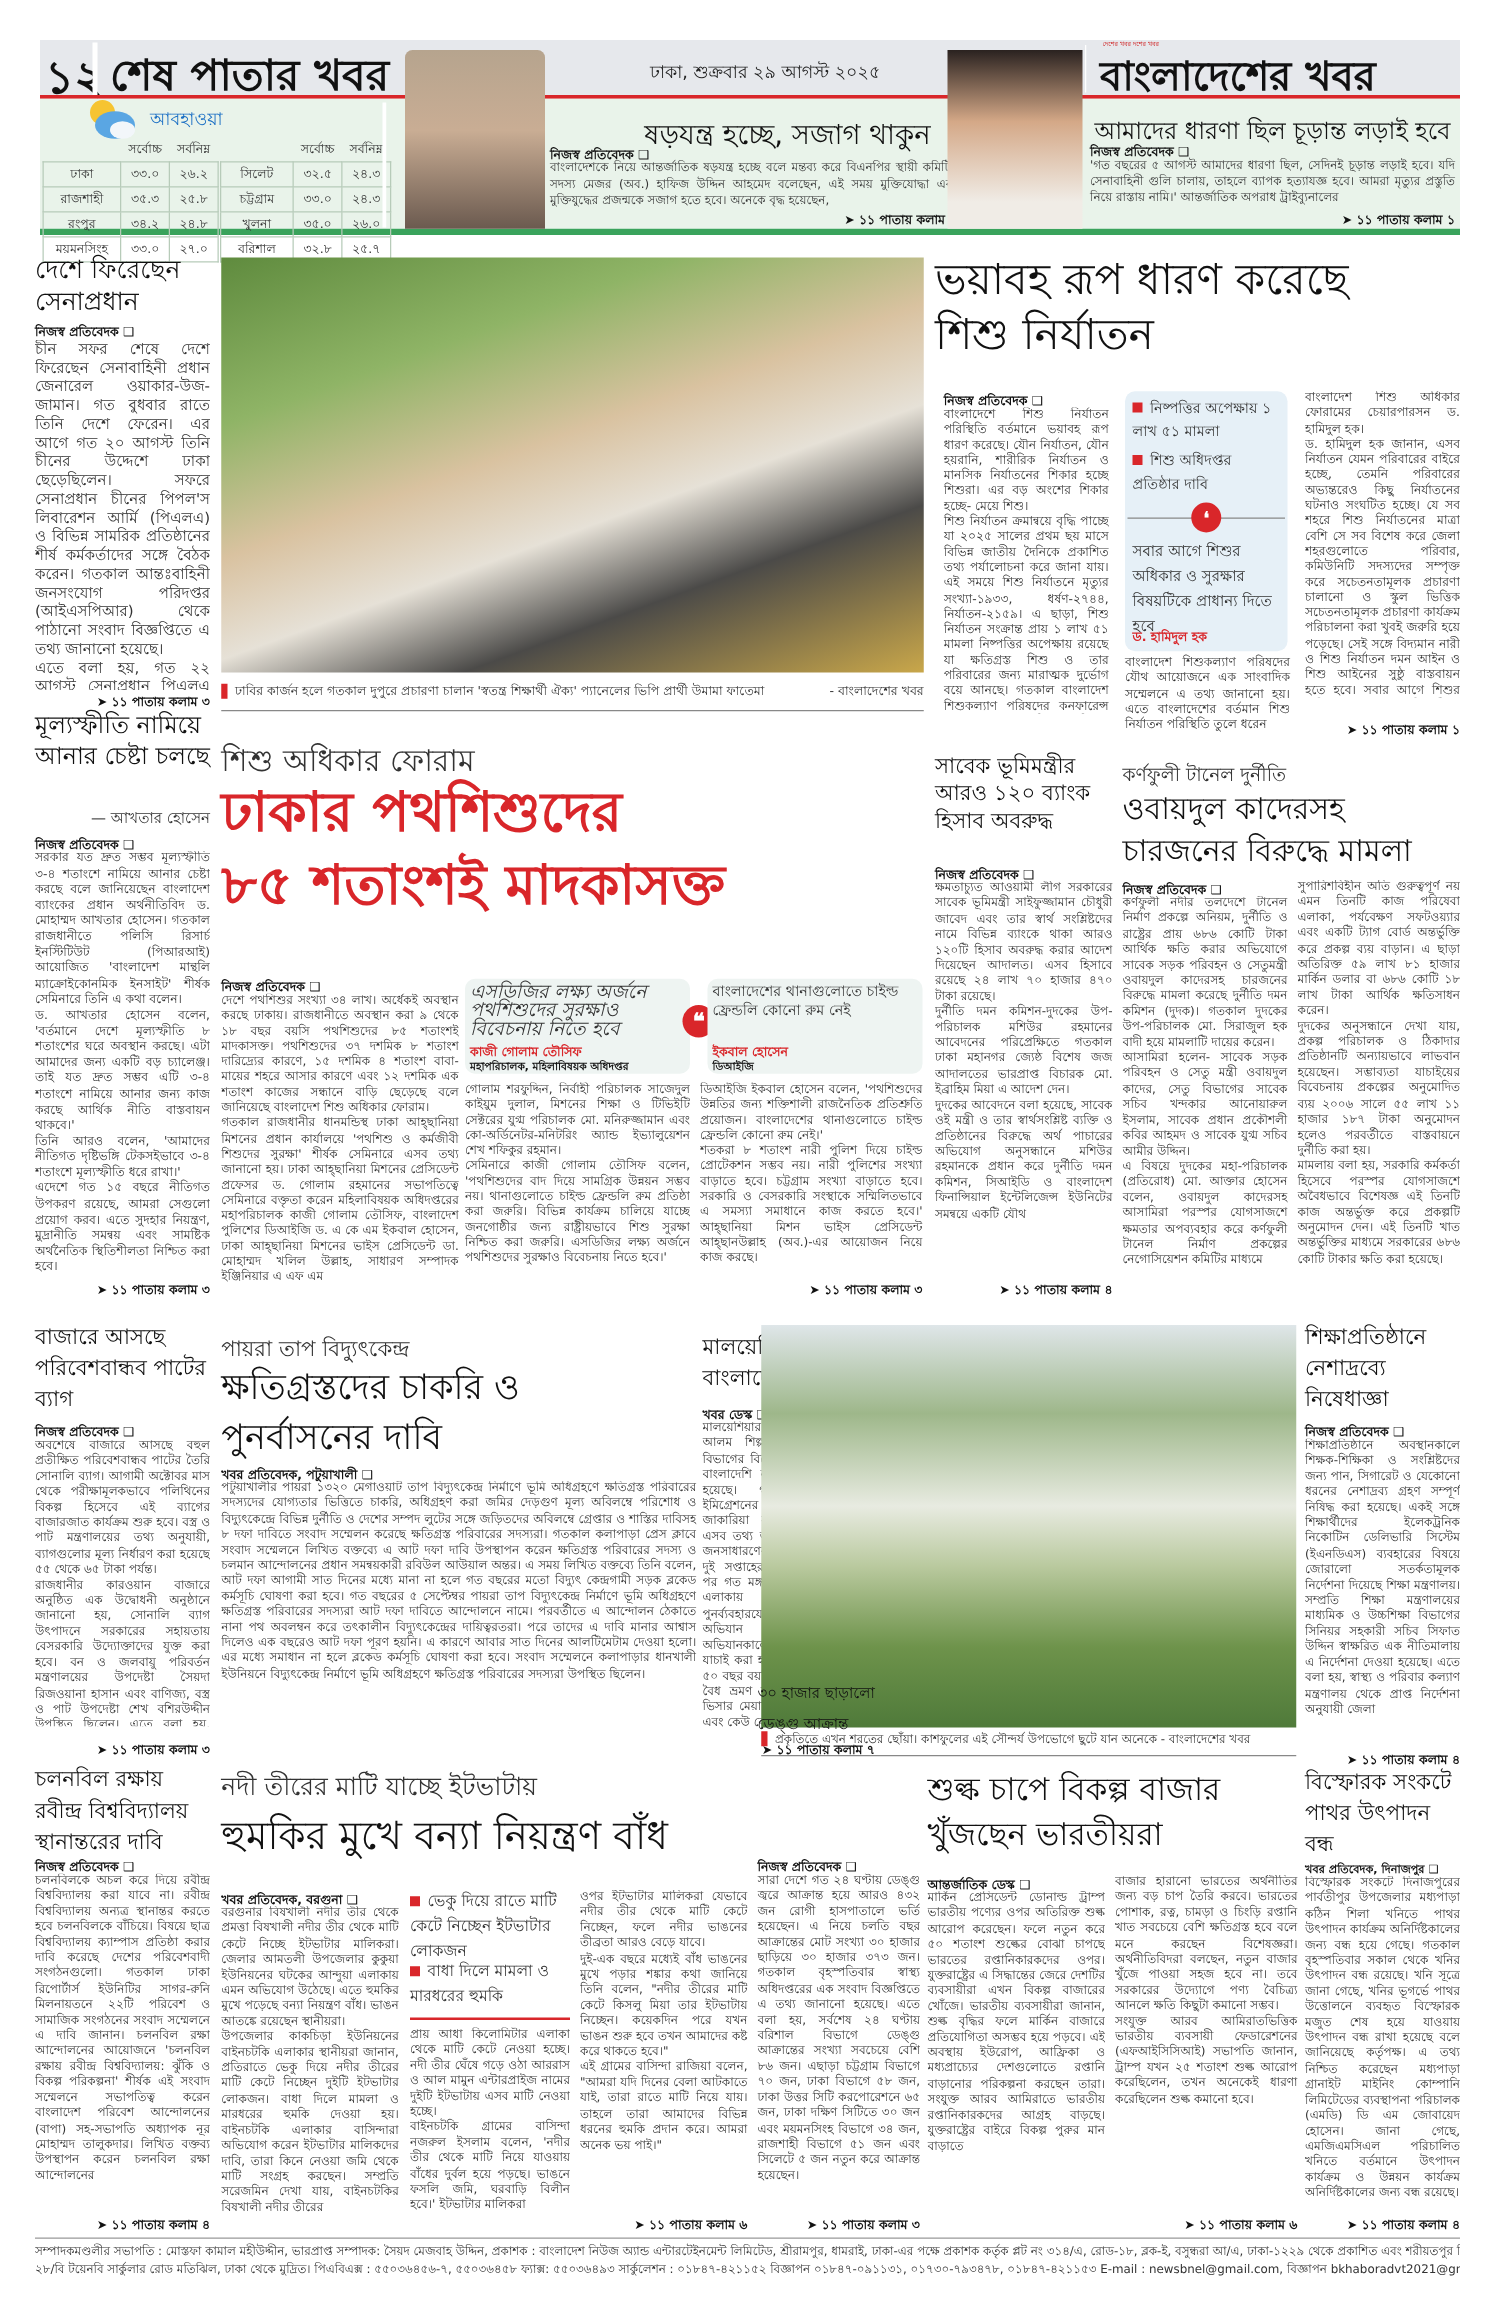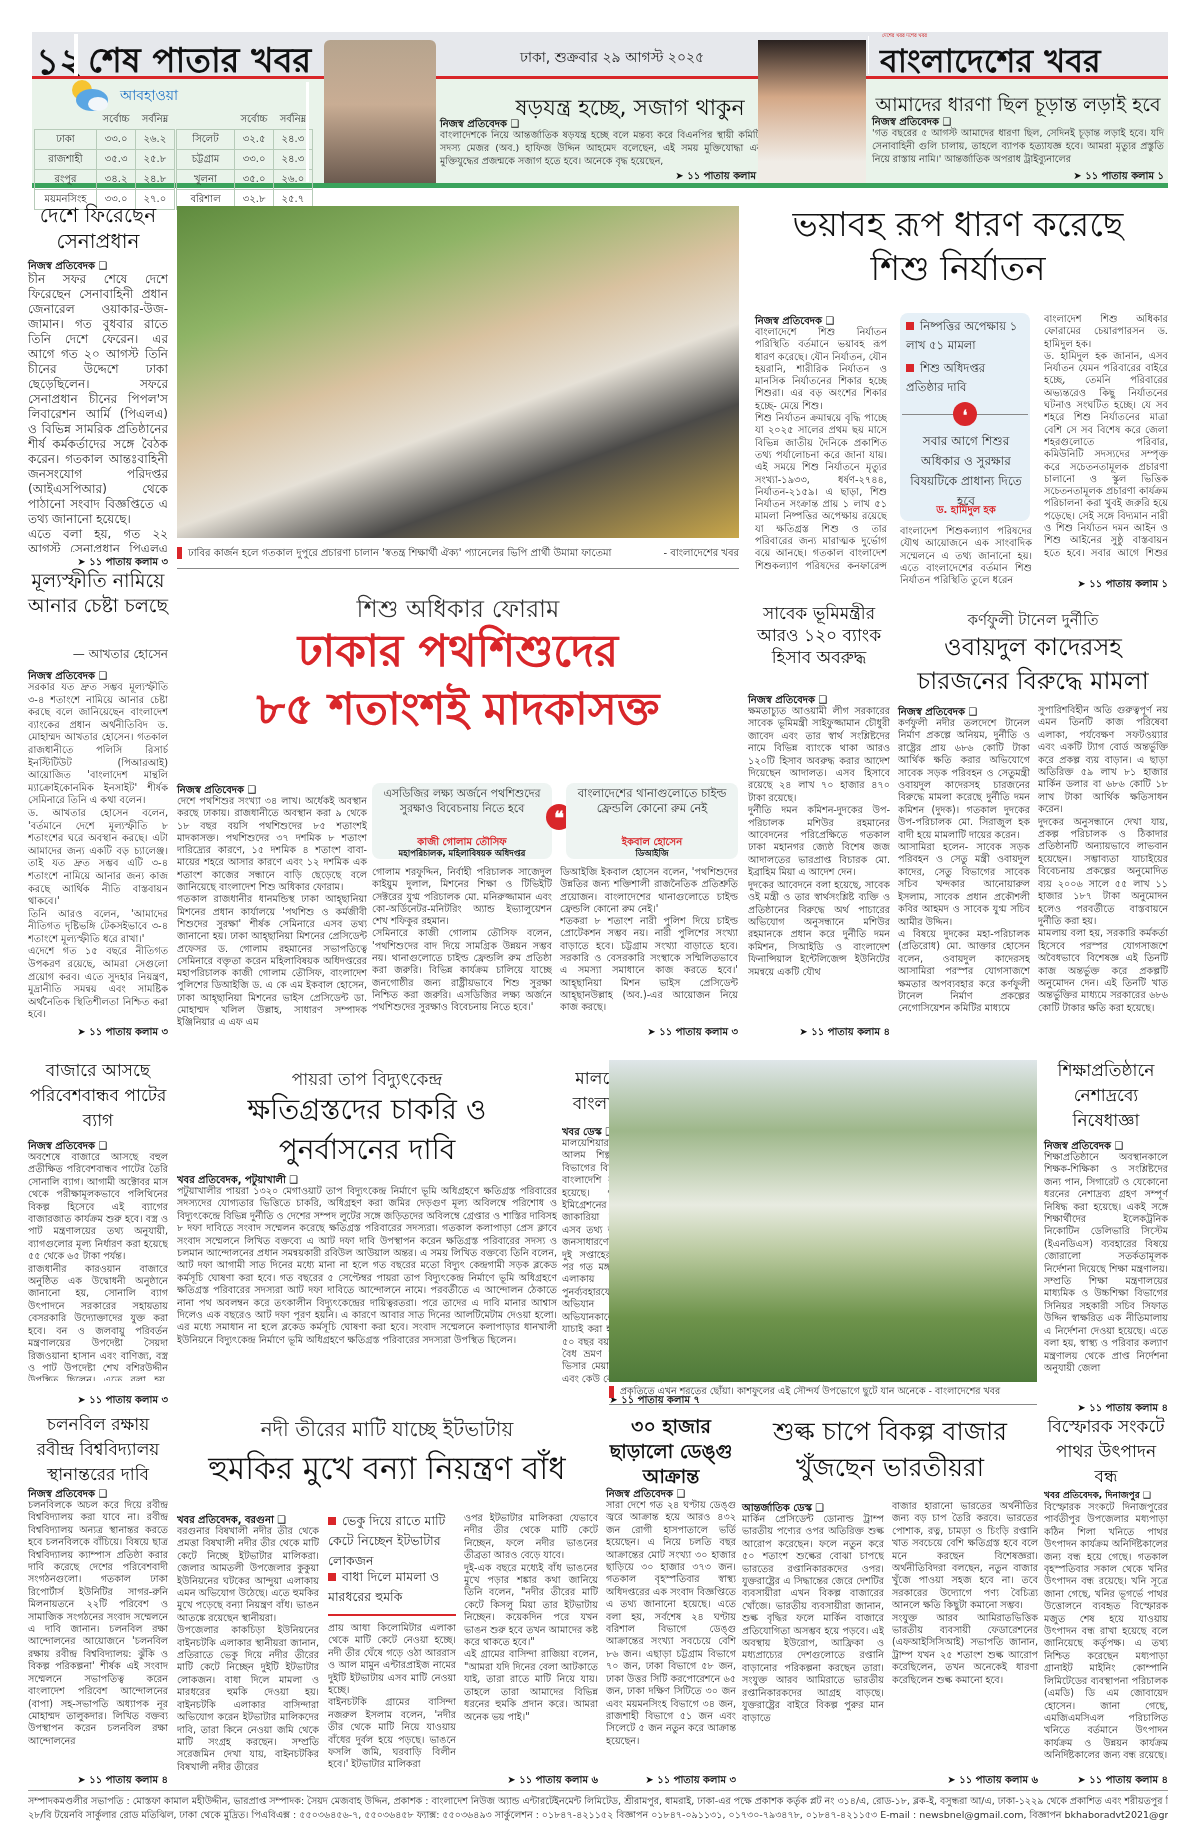--- a/index.html
+++ b/index.html
@@ -18,21 +18,21 @@
   .weather-label { left: 120px; top: 84px; font-size: 14px; color: #1b6fc4; font-family: "DejaVu Sans", sans-serif; }
   .wtable { border-collapse: collapse; font-size: 10px; font-family: "DejaVu Sans", sans-serif; color: #333; }
   .wtable td, .wtable th { border: 1px solid #b7cbb9; padding: 1px 6px; text-align: center; font-weight: normal; }
   .wtable th { border: none; }
   .portrait { background: linear-gradient(180deg,#b6a48e 0%,#c9ad94 45%,#6b5a4f 100%); border-radius: 6px 6px 0 0; }
   .portrait2 { background: linear-gradient(180deg,#2a2220 0%,#d4a887 40%,#f0ece6 85%); }
   .topstory-title { font-size: 22px; color: #111; font-family: "DejaVu Sans", sans-serif; }
   .byline { font-size: 10px; font-weight: bold; color: #111; font-family: "DejaVu Sans", sans-serif; text-align: right; }
   .body { font-size: 12px; line-height: 15px; color: #333; text-align: justify; font-family: "DejaVu Sans", sans-serif; }
   .jump { font-size: 10px; font-weight: bold; color: #111; text-align: right; font-family: "DejaVu Sans", sans-serif; }
-  .hed-c { text-align: center; color: #111; font-family: "DejaVu Sans", sans-serif; }
+  .hed-c { color: #111; font-family: "DejaVu Sans", sans-serif; }
   .photo1 { background: linear-gradient(160deg,#5f8b3e 0%,#8fb466 25%,#d9c2a0 45%,#e6e1d7 60%,#4b4a48 75%,#c9a74a 100%); }
   .photo2 { background: linear-gradient(180deg,#dfe6e9 0%,#9eb78a 22%,#e8ebe1 45%,#b9c99e 60%,#6e934b 80%,#4f7a3a 100%); }
   .caption { font-size: 10px; color: #333; font-family: "DejaVu Sans", sans-serif; }
   .redmark { display: inline-block; width: 5px; height: 12px; background: #d9262a; margin-right: 6px; vertical-align: middle; }
   .hr { height: 1px; background: #888; }
   .box { background: #e6f0f7; border-radius: 8px; }
   .quote-mark { width: 26px; height: 26px; border-radius: 50%; background: #d9262a; color: #fff; text-align: center; font-size: 18px; line-height: 28px; font-weight: bold; }
   .red { color: #d9262a; }
   .bullet { display: inline-block; width: 8px; height: 8px; background: #d9262a; margin-right: 6px; }
   .footer { font-size: 9.5px; color: #333; font-family: "DejaVu Sans", sans-serif; }
@@ -166,21 +166,21 @@
 তিনি আরও বলেন, 'আমাদের নীতিগত দৃষ্টিভঙ্গি টেকসইভাবে ৩-৪ শতাংশে মূল্যস্ফীতি ধরে রাখা।'
 এদেশে গত ১৫ বছরে নীতিগত উপকরণ রয়েছে, আমরা সেগুলো প্রয়োগ করব। এতে সুদহার নিয়ন্ত্রণ, মুদ্রানীতি সমন্বয় এবং সামষ্টিক অর্থনৈতিক স্থিতিশীলতা নিশ্চিত করা হবে।</div>
 <div class="abs jump" style="left:28px;top:1024px;width:140px;">➤ ১১ পাতায় কলাম ৩</div>
 
 <div class="abs hed-c" style="left:177px;top:590px;width:562px;font-size:24px;color:#333;">শিশু অধিকার ফোরাম</div>
 <div class="abs hed-c" style="left:177px;top:622px;width:562px;font-size:44px;line-height:58px;color:#d9262a;font-weight:bold;"><span>ঢাকার পথশিশুদের</span><br><span>৮৫ শতাংশই মাদকাসক্ত</span></div>
 <div class="abs byline" style="left:177px;top:782px;">নিজস্ব প্রতিবেদক ❑</div>
 <div class="abs body" style="left:177px;top:795px;width:190px;height:238px;overflow:hidden;white-space:pre-line;font-size:9.6px;line-height:12.3px;">দেশে পথশিশুর সংখ্যা ৩৪ লাখ। অর্ধেকই অবস্থান করছে ঢাকায়। রাজধানীতে অবস্থান করা ৯ থেকে ১৮ বছর বয়সি পথশিশুদের ৮৫ শতাংশই মাদকাসক্ত। পথশিশুদের ৩৭ দশমিক ৮ শতাংশ দারিদ্র্যের কারণে, ১৫ দশমিক ৪ শতাংশ বাবা-মায়ের শহরে আসার কারণে এবং ১২ দশমিক এক শতাংশ কাজের সন্ধানে বাড়ি ছেড়েছে বলে জানিয়েছে বাংলাদেশ শিশু অধিকার ফোরাম।
 গতকাল রাজধানীর ধানমন্ডিস্থ ঢাকা আহ্‌ছানিয়া মিশনের প্রধান কার্যালয়ে 'পথশিশু ও কর্মজীবী শিশুদের সুরক্ষা' শীর্ষক সেমিনারে এসব তথ্য জানানো হয়। ঢাকা আহ্‌ছানিয়া মিশনের প্রেসিডেন্ট প্রফেসর ড. গোলাম রহমানের সভাপতিত্বে সেমিনারে বক্তৃতা করেন মহিলাবিষয়ক অধিদপ্তরের মহাপরিচালক কাজী গোলাম তৌসিফ, বাংলাদেশ পুলিশের ডিআইজি ড. এ কে এম ইকবাল হোসেন, ঢাকা আহ্‌ছানিয়া মিশনের ভাইস প্রেসিডেন্ট ডা. মোহাম্মদ খলিল উল্লাহ, সাধারণ সম্পাদক ইঞ্জিনিয়ার এ এফ এম</div>
 <div class="abs box" style="left:372px;top:783px;width:180px;height:76px;background:#eef4f2;"></div>
-<div class="abs hed-c" style="left:376px;top:786px;width:172px;font-size:11px;color:#333;line-height:15px;">এসডিজির লক্ষ্য অর্জনে পথশিশুদের সুরক্ষাও বিবেচনায় নিতে হবে</div>
+<div class="abs hed-c" style="left:376px;top:786px;width:172px;font-size:15px;color:#333;line-height:15px;font-style:italic;">এসডিজির লক্ষ্য অর্জনে পথশিশুদের সুরক্ষাও বিবেচনায় নিতে হবে</div>
 <div class="abs hed-c" style="left:376px;top:834px;width:172px;font-size:10px;font-weight:bold;color:#d9262a;">কাজী গোলাম তৌসিফ</div>
 <div class="abs hed-c" style="left:376px;top:847px;width:172px;font-size:8.5px;font-weight:bold;">মহাপরিচালক, মহিলাবিষয়ক অধিদপ্তর</div>
 <div class="abs quote-mark" style="left:546px;top:804px;">❝</div>
 <div class="abs box" style="left:566px;top:783px;width:172px;height:76px;background:#eef4f2;"></div>
 <div class="abs hed-c" style="left:570px;top:786px;width:164px;font-size:11.5px;color:#333;line-height:15px;">বাংলাদেশের থানাগুলোতে চাইল্ড ফ্রেন্ডলি কোনো রুম নেই</div>
 <div class="abs hed-c" style="left:570px;top:834px;width:164px;font-size:10px;font-weight:bold;color:#d9262a;">ইকবাল হোসেন</div>
 <div class="abs hed-c" style="left:570px;top:847px;width:164px;font-size:8.5px;font-weight:bold;">ডিআইজি</div>
 <div class="abs body" style="left:372px;top:866px;width:180px;height:168px;overflow:hidden;white-space:pre-line;font-size:9.6px;line-height:12.3px;">গোলাম শরফুদ্দিন, নির্বাহী পরিচালক সাজেদুল কাইয়ুম দুলাল, মিশনের শিক্ষা ও টিভিইটি সেক্টরের যুগ্ম পরিচালক মো. মনিরুজ্জামান এবং কো-অর্ডিনেটর-মনিটরিং অ্যান্ড ইভ্যালুয়েশন শেখ শফিকুর রহমান।
 সেমিনারে কাজী গোলাম তৌসিফ বলেন, 'পথশিশুদের বাদ দিয়ে সামগ্রিক উন্নয়ন সম্ভব নয়। থানাগুলোতে চাইল্ড ফ্রেন্ডলি রুম প্রতিষ্ঠা করা জরুরি। বিভিন্ন কার্যক্রম চালিয়ে যাচ্ছে জনগোষ্ঠীর জন্য রাষ্ট্রীয়ভাবে শিশু সুরক্ষা নিশ্চিত করা জরুরি। এসডিজির লক্ষ্য অর্জনে পথশিশুদের সুরক্ষাও বিবেচনায় নিতে হবে।'</div>
 <div class="abs body" style="left:560px;top:866px;width:178px;height:155px;overflow:hidden;white-space:pre-line;font-size:9.6px;line-height:12.3px;">ডিআইজি ইকবাল হোসেন বলেন, 'পথশিশুদের উন্নতির জন্য শক্তিশালী রাজনৈতিক প্রতিশ্রুতি প্রয়োজন। বাংলাদেশের থানাগুলোতে চাইল্ড ফ্রেন্ডলি কোনো রুম নেই।'
@@ -242,21 +242,21 @@
 <div class="abs hed-c" style="left:328px;top:1512px;width:128px;font-size:12.5px;text-align:left;color:#333;"><span class="bullet"></span><span>ভেকু দিয়ে রাতে মাটি কেটে নিচ্ছেন ইটভাটার লোকজন</span></div>
 <div class="abs hed-c" style="left:328px;top:1568px;width:128px;font-size:12.5px;text-align:left;color:#333;"><span class="bullet"></span><span>বাধা দিলে মামলা ও মারধরের হুমকি</span></div>
 <div class="abs" style="left:328px;top:1614px;width:128px;height:2px;background:#d9262a;"></div>
 <div class="abs body" style="left:328px;top:1622px;width:128px;height:165px;overflow:hidden;white-space:pre-line;font-size:9.6px;line-height:12.4px;">প্রায় আধা কিলোমিটার এলাকা থেকে মাটি কেটে নেওয়া হচ্ছে। নদী তীর ঘেঁষে গড়ে ওঠা আররাস ও আল মামুন এন্টারপ্রাইজ নামের দুইটি ইটভাটায় এসব মাটি নেওয়া হচ্ছে।
 বাইনচটকি গ্রামের বাসিন্দা নজরুল ইসলাম বলেন, 'নদীর তীর থেকে মাটি নিয়ে যাওয়ায় বাঁধের দুর্বল হয়ে পড়ছে। ভাঙনে ফসলি জমি, ঘরবাড়ি বিলীন হবে।' ইটভাটার মালিকরা</div>
 <div class="abs body" style="left:464px;top:1512px;width:134px;height:258px;overflow:hidden;white-space:pre-line;font-size:9.6px;line-height:12.4px;">ওপর ইটভাটার মালিকরা যেভাবে নদীর তীর থেকে মাটি কেটে নিচ্ছেন, ফলে নদীর ভাঙনের তীব্রতা আরও বেড়ে যাবে।
 দুই-এক বছরে মধ্যেই বাঁধ ভাঙনের মুখে পড়ার শঙ্কার কথা জানিয়ে তিনি বলেন, "নদীর তীরের মাটি কেটে কিসলু মিয়া তার ইটভাটায় নিচ্ছেন। কয়েকদিন পরে যখন ভাঙন শুরু হবে তখন আমাদের কষ্ট করে থাকতে হবে।"
 এই গ্রামের বাসিন্দা রাজিয়া বলেন, "আমরা যদি দিনের বেলা আটকাতে যাই, তারা রাতে মাটি নিয়ে যায়। তাহলে তারা আমাদের বিভিন্ন ধরনের হুমকি প্রদান করে। আমরা অনেক ভয় পাই।"</div>
 <div class="abs jump" style="left:464px;top:1772px;width:134px;">➤ ১১ পাতায় কলাম ৬</div>
 
-<div class="abs hed-c" style="left:606px;top:1414px;width:130px;font-size:19px;line-height:25px;font-weight:bold;">৩০ হাজার ছাড়ালো ডেঙ্গু আক্রান্ত</div>
+<div class="abs hed-c" style="left:606px;top:1342px;width:130px;font-size:12px;line-height:25px;">৩০ হাজার ছাড়ালো ডেঙ্গু আক্রান্ত</div>
 <div class="abs byline" style="left:606px;top:1486px;">নিজস্ব প্রতিবেদক ❑</div>
 <div class="abs body" style="left:606px;top:1499px;width:130px;height:270px;overflow:hidden;font-size:9.6px;line-height:12.4px;">সারা দেশে গত ২৪ ঘণ্টায় ডেঙ্গু জ্বরে আক্রান্ত হয়ে আরও ৪৩২ জন রোগী হাসপাতালে ভর্তি হয়েছেন। এ নিয়ে চলতি বছর আক্রান্তের মোট সংখ্যা ৩০ হাজার ছাড়িয়ে ৩০ হাজার ৩৭৩ জন। গতকাল বৃহস্পতিবার স্বাস্থ্য অধিদপ্তরের এক সংবাদ বিজ্ঞপ্তিতে এ তথ্য জানানো হয়েছে। এতে বলা হয়, সর্বশেষ ২৪ ঘণ্টায় বরিশাল বিভাগে ডেঙ্গু আক্রান্তের সংখ্যা সবচেয়ে বেশি ৮৬ জন। এছাড়া চট্টগ্রাম বিভাগে ৭০ জন, ঢাকা বিভাগে ৫৮ জন, ঢাকা উত্তর সিটি করপোরেশনে ৬৫ জন, ঢাকা দক্ষিণ সিটিতে ৩০ জন এবং ময়মনসিংহ বিভাগে ৩৪ জন, রাজশাহী বিভাগে ৫১ জন এবং সিলেটে ৫ জন নতুন করে আক্রান্ত হয়েছেন।</div>
 <div class="abs jump" style="left:606px;top:1772px;width:130px;">➤ ১১ পাতায় কলাম ৩</div>
 
 <div class="abs hed-c" style="left:742px;top:1414px;width:296px;font-size:25px;line-height:36px;"><span>শুল্ক চাপে বিকল্প বাজার</span><br><span>খুঁজছেন ভারতীয়রা</span></div>
 <div class="abs byline" style="left:742px;top:1500px;">আন্তর্জাতিক ডেস্ক ❑</div>
 <div class="abs body" style="left:742px;top:1513px;width:142px;height:270px;overflow:hidden;font-size:9.6px;line-height:12.4px;">মার্কিন প্রেসিডেন্ট ডোনাল্ড ট্রাম্প ভারতীয় পণ্যের ওপর অতিরিক্ত শুল্ক আরোপ করেছেন। ফলে নতুন করে ৫০ শতাংশ শুল্কের বোঝা চাপছে ভারতের রপ্তানিকারকদের ওপর। যুক্তরাষ্ট্রের এ সিদ্ধান্তের জেরে দেশটির ব্যবসায়ীরা এখন বিকল্প বাজারের খোঁজে। ভারতীয় ব্যবসায়ীরা জানান, শুল্ক বৃদ্ধির ফলে মার্কিন বাজারে প্রতিযোগিতা অসম্ভব হয়ে পড়বে। এই অবস্থায় ইউরোপ, আফ্রিকা ও মধ্যপ্রাচ্যের দেশগুলোতে রপ্তানি বাড়ানোর পরিকল্পনা করছেন তারা। সংযুক্ত আরব আমিরাতে ভারতীয় রপ্তানিকারকদের আগ্রহ বাড়ছে। যুক্তরাষ্ট্রের বাইরে বিকল্প পুরুর মান বাড়াতে</div>
 <div class="abs body" style="left:892px;top:1500px;width:146px;height:270px;overflow:hidden;white-space:pre-line;font-size:9.6px;line-height:12.4px;">বাজার হারানো ভারতের অর্থনীতির জন্য বড় চাপ তৈরি করবে। ভারতের পোশাক, রত্ন, চামড়া ও চিংড়ি রপ্তানি খাত সবচেয়ে বেশি ক্ষতিগ্রস্ত হবে বলে মনে করছেন বিশেষজ্ঞরা। অর্থনীতিবিদরা বলছেন, নতুন বাজার খুঁজে পাওয়া সহজ হবে না। তবে সরকারের উদ্যোগে পণ্য বৈচিত্র্য আনলে ক্ষতি কিছুটা কমানো সম্ভব।
 সংযুক্ত আরব আমিরাতভিত্তিক ভারতীয় ব্যবসায়ী ফেডারেশনের (এফআইসিসিআই) সভাপতি জানান, ট্রাম্প যখন ২৫ শতাংশ শুল্ক আরোপ করেছিলেন, তখন অনেকেই ধারণা করেছিলেন শুল্ক কমানো হবে।</div>
 <div class="abs jump" style="left:892px;top:1772px;width:146px;">➤ ১১ পাতায় কলাম ৬</div>

